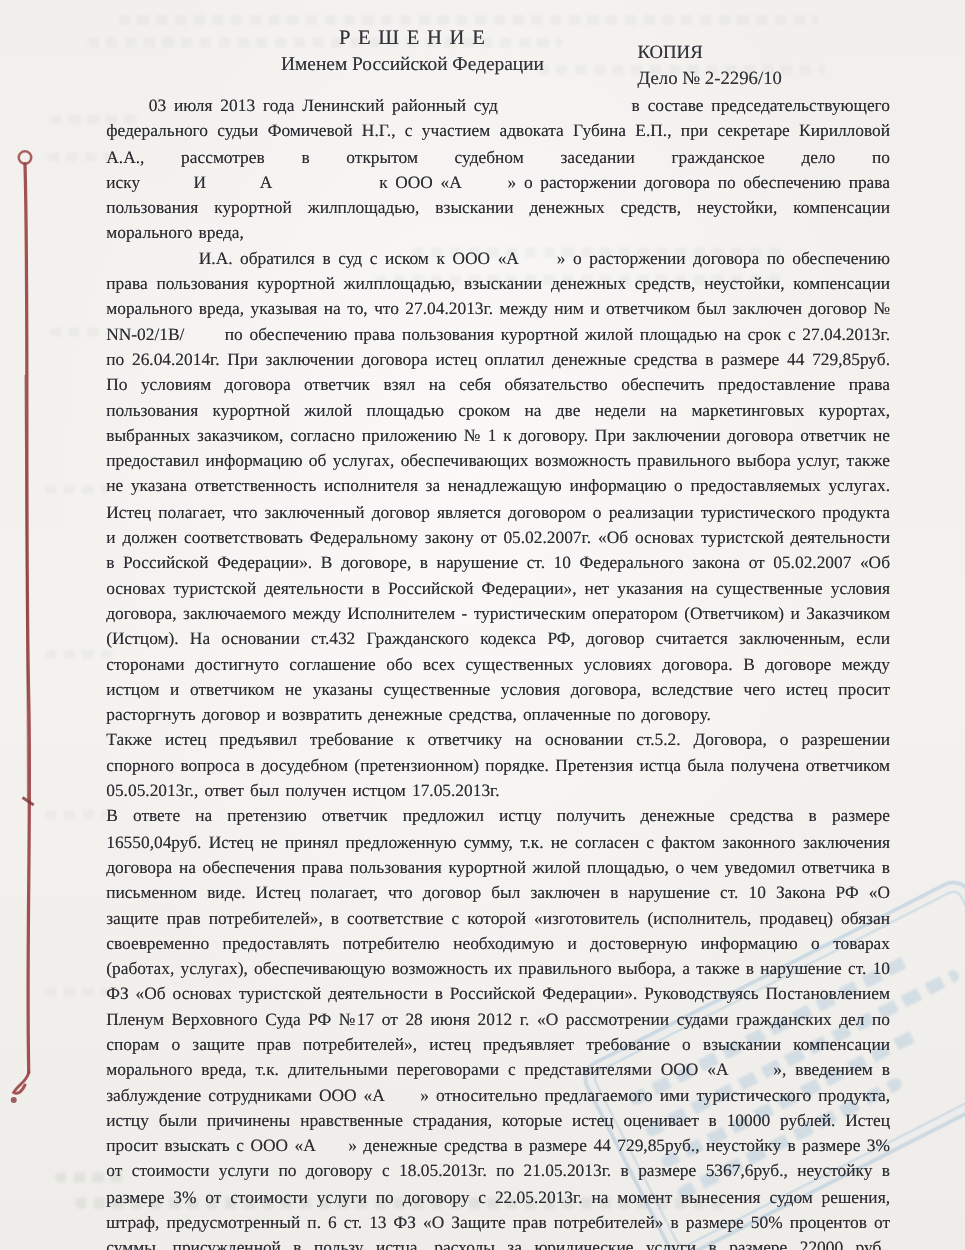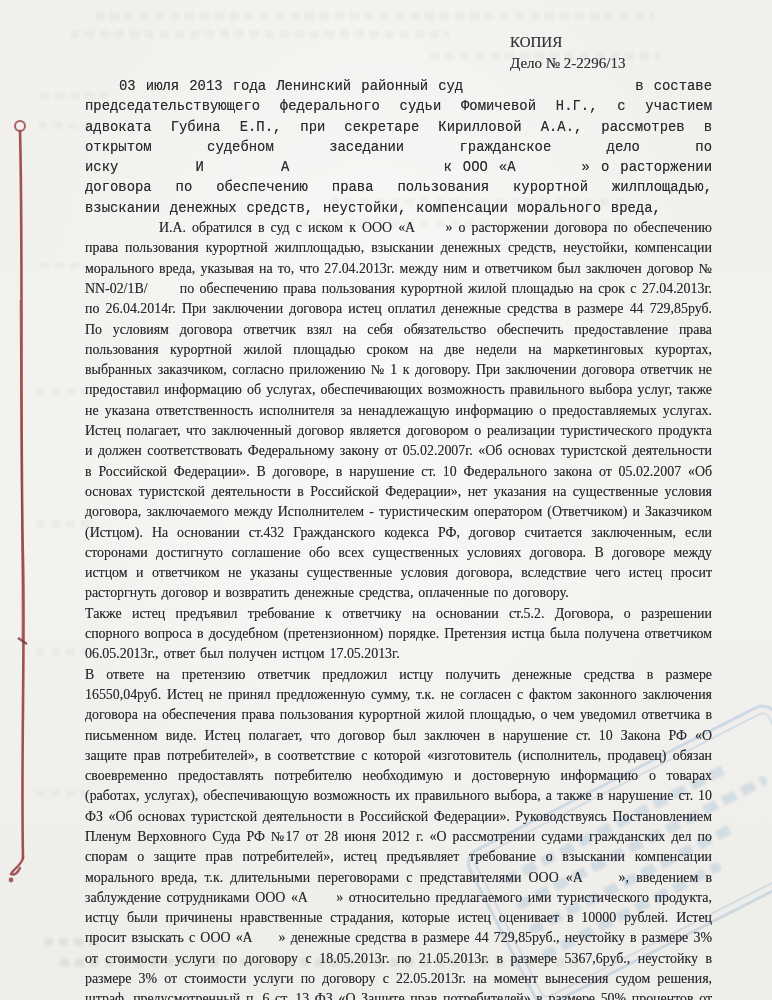--- a/index.html
+++ b/index.html
@@ -53,21 +53,21 @@
   .decision-subtitle{
     font-size:15.5px;margin-top:3px;color:#34333a;
   }
   .copy-block{
     position:absolute;left:425px;top:12px;font-size:15px;line-height:21px;color:#34333a;
   }
   .intro,.body-par{
     font-size:13.9px;line-height:20.3px;text-align:justify;
     word-spacing:1.5px;margin:0;color:#2c2b31;
   }
-  .intro{margin-top:10px;text-indent:34px;font-family:Liberation Mono, monospace;}
+  .intro{margin-top:10px;text-indent:34px;}
   .established{
     text-align:center;font-size:16px;letter-spacing:1px;
     margin:9px 138px 8px 0;color:#34333a;
   }
   .body-par.indent{text-indent:74px;font-family:Liberation Serif, serif;}
   .soft{text-shadow:0 0 .4px rgba(44,43,49,.55);}
 </style>
 </head>
 <body>
 
@@ -100,27 +100,31 @@
   <div class="stamp">
     <div class="stamp-line" style="top:34px;width:250px;"></div>
     <div class="stamp-line" style="top:62px;width:280px;"></div>
     <div class="stamp-line" style="top:90px;width:230px;"></div>
     <div class="stamp-line" style="top:118px;width:200px;"></div>
   </div>
 
   <div class="doc">
 
     <div class="doc-header">
+      <div class="title-wrap">
+        <div class="decision-title soft">Р Е Ш Е Н И Е</div>
+        <div class="decision-subtitle soft">Именем Российской Федерации</div>
+      </div>
       <div class="copy-block">
         <div class="soft">КОПИЯ</div>
-        <div class="soft">Дело № 2-2296/13</div>
+        <div class="soft">Дело № 2-2296/10</div>
       </div>
     </div>
 
     <p class="intro soft">03  июля  2013  года  Ленинский  районный  суд&nbsp;&nbsp;&nbsp;&nbsp;&nbsp;&nbsp;&nbsp;&nbsp;&nbsp;&nbsp;&nbsp;&nbsp;&nbsp;&nbsp;&nbsp;&nbsp; в  составе председательствующего федерального судьи Фомичевой Н.Г., с участием адвоката Губина Е.П., при секретаре Кирилловой А.А., рассмотрев в открытом судебном заседании гражданское дело по иску&nbsp;&nbsp;&nbsp;&nbsp;&nbsp;&nbsp;&nbsp;И&nbsp;&nbsp;&nbsp;&nbsp;&nbsp;&nbsp;&nbsp;А&nbsp;&nbsp;&nbsp;&nbsp;&nbsp;&nbsp;&nbsp;&nbsp;&nbsp;&nbsp;&nbsp;&nbsp;&nbsp;&nbsp;к ООО «А&nbsp;&nbsp;&nbsp;&nbsp;&nbsp;&nbsp;» о расторжении договора по обеспечению права пользования курортной жилплощадью, взыскании денежных средств, неустойки, компенсации морального вреда,</p>
 
 
     <p class="body-par indent soft">И.А. обратился в суд с иском к ООО «А&nbsp;&nbsp;&nbsp;&nbsp;&nbsp;» о расторжении договора по обеспечению права пользования курортной жилплощадью, взыскании денежных средств, неустойки, компенсации морального вреда, указывая на то, что 27.04.2013г. между ним и ответчиком был заключен договор № NN-02/1В/&nbsp;&nbsp;&nbsp;&nbsp;&nbsp; по обеспечению права пользования курортной жилой площадью на срок с 27.04.2013г. по 26.04.2014г. При заключении договора истец оплатил денежные средства в размере 44&nbsp;729,85руб. По условиям договора ответчик взял на себя обязательство обеспечить предоставление права пользования курортной жилой площадью сроком на две недели на маркетинговых курортах, выбранных заказчиком, согласно приложению № 1 к договору. При заключении договора ответчик не предоставил информацию об услугах, обеспечивающих возможность правильного выбора услуг, также не указана ответственность исполнителя за ненадлежащую информацию о предоставляемых услугах. Истец полагает, что заключенный договор является договором о реализации туристического продукта и должен соответствовать Федеральному закону от 05.02.2007г. «Об основах туристской деятельности в Российской Федерации». В договоре, в нарушение ст. 10 Федерального закона от 05.02.2007 «Об основах туристской деятельности в Российской Федерации», нет указания на существенные условия договора, заключаемого между Исполнителем - туристическим оператором (Ответчиком) и Заказчиком (Истцом). На основании ст.432 Гражданского кодекса РФ, договор считается заключенным, если сторонами достигнуто соглашение обо всех существенных условиях договора. В договоре между истцом и ответчиком не указаны существенные условия договора, вследствие чего истец просит расторгнуть договор и возвратить денежные средства, оплаченные по договору.</p>
-    <p class="body-par soft">Также истец предъявил требование к ответчику на основании ст.5.2. Договора, о разрешении спорного вопроса в досудебном (претензионном) порядке. Претензия истца была получена ответчиком 06.05.2013г., ответ был получен истцом 17.05.2013г.</p>
+    <p class="body-par soft">Также истец предъявил требование к ответчику на основании ст.5.2. Договора, о разрешении спорного вопроса в досудебном (претензионном) порядке. Претензия истца была получена ответчиком 05.05.2013г., ответ был получен истцом 17.05.2013г.</p>
     <p class="body-par soft">В ответе на претензию ответчик предложил истцу получить денежные средства в размере 16550,04руб. Истец не принял предложенную сумму, т.к. не согласен с фактом законного заключения договора на обеспечения права пользования курортной жилой площадью, о чем уведомил ответчика в письменном виде. Истец полагает, что договор был заключен в нарушение ст. 10 Закона РФ «О защите прав потребителей», в соответствие с которой «изготовитель (исполнитель, продавец) обязан своевременно предоставлять потребителю необходимую и достоверную информацию о товарах (работах, услугах), обеспечивающую возможность их правильного выбора, а также в нарушение ст. 10 ФЗ «Об основах туристской деятельности в Российской Федерации». Руководствуясь Постановлением Пленум Верховного Суда РФ №17 от 28 июня 2012 г. «О рассмотрении судами гражданских дел по спорам о защите прав потребителей», истец предъявляет требование о взыскании компенсации морального вреда, т.к. длительными переговорами с представителями ООО «А&nbsp;&nbsp;&nbsp;&nbsp;&nbsp;», введением в заблуждение сотрудниками ООО «А&nbsp;&nbsp;&nbsp;&nbsp;&nbsp;» относительно предлагаемого ими туристического продукта, истцу были причинены нравственные страдания, которые истец оценивает в 10000 рублей. Истец просит взыскать с ООО «А&nbsp;&nbsp;&nbsp;&nbsp;&nbsp;» денежные средства в размере 44&nbsp;729,85руб., неустойку в размере 3% от стоимости услуги по договору с 18.05.2013г. по 21.05.2013г. в размере 5367,6руб., неустойку в размере 3% от стоимости услуги по договору с 22.05.2013г. на момент вынесения судом решения, штраф, предусмотренный п. 6 ст. 13 ФЗ «О Защите прав потребителей» в размере 50% процентов от суммы, присужденной в пользу истца, расходы за юридические услуги в размере 22000 руб., компенсацию морального вреда в размере 10000 руб.</p>
 
   </div>
 </div>
 
 </body></html>

